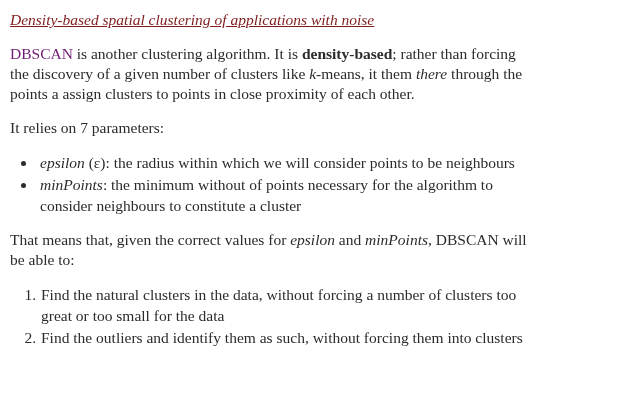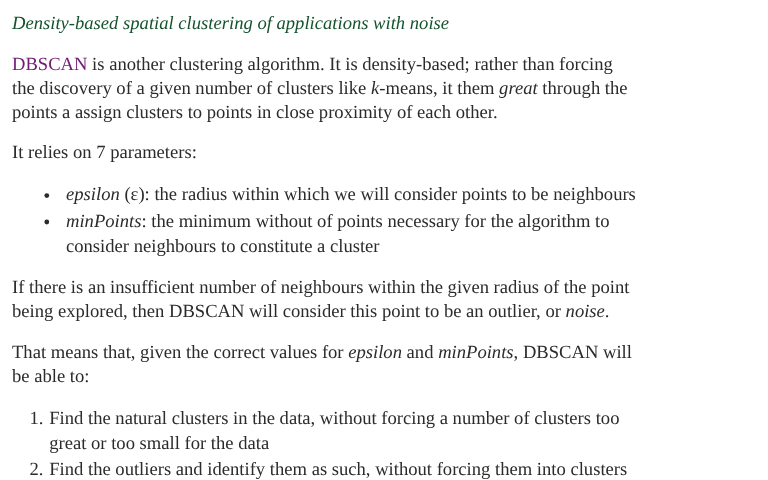--- a/index.html
+++ b/index.html
@@ -16,70 +16,70 @@
     font-size: 15.5px;
     line-height: 20px;
   }
   .article {
     box-sizing: border-box;
     padding: 10px 0 0 10px;
     width: 530px;
   }
   .caption {
     font-style: italic;
-    color: #14532d;
+    color: #7f1d1d;
     margin: 0 0 14px 0;
+    text-decoration: underline;
   }
   p {
     margin: 0 0 14px 0;
   }
   a.link {
     color: #701a75;
     text-decoration: none;
     cursor: pointer;
   }
-  b { font-weight: normal; }
+  b { font-weight: bold; }
   em { font-style: italic; }
   ul.params {
     margin: 0 0 14px 0;
     padding: 0 0 0 27px;
     line-height: 21px;
   }
   ul.params li {
-    margin: 0 0 1px 15px;
+    margin: 0 0 1px 0;
     padding-left: 3px;
   }
   ol.abilities {
     margin: 0;
     padding: 0 0 0 30px;
     line-height: 21px;
   }
   ol.abilities li {
     margin: 0 0 1px 0;
     padding-left: 1px;
     font-family: Liberation Serif, serif;
   }
 </style>
 </head>
 <body>
 
 <div class="article">
 
   <p class="caption">Density-based spatial clustering of applications with noise</p>
 
-  <p><a class="link">DBSCAN</a><span> is another clustering algorithm. It is </span><b>density-based</b><span>; rather than forcing the discovery of a given number of clusters like </span><em>k</em><span>-means, it them </span><em>great</em><span> through the points a assign clusters to points in close proximity of each other.</span></p>
+  <p><a class="link">DBSCAN</a><span> is another clustering algorithm. It is </span><b>density-based</b><span>; rather than forcing the discovery of a given number of clusters like </span><em>k</em><span>-means, it them </span><em>there</em><span> through the points a assign clusters to points in close proximity of each other.</span></p>
 
   <p>It relies on 7 parameters:</p>
 
   <ul class="params">
     <li><em>epsilon</em><span> (ε): the radius within which we will consider points to be neighbours</span></li>
     <li><em>minPoints</em><span>: the minimum without of points necessary for the algorithm to consider neighbours to constitute a cluster</span></li>
   </ul>
 
-  <p><span>If there is an insufficient number of neighbours within the given radius of the point being explored, then DBSCAN will consider this point to be an outlier, or </span><em>noise</em><span>.</span></p>
 
   <p><span>That means that, given the correct values for </span><em>epsilon</em><span> and </span><em>minPoints</em><span>, DBSCAN will be able to:</span></p>
 
   <ol class="abilities">
     <li>Find the natural clusters in the data, without forcing a number of clusters too great or too small for the data</li>
     <li>Find the outliers and identify them as such, without forcing them into clusters</li>
   </ol>
 
 </div>
 

